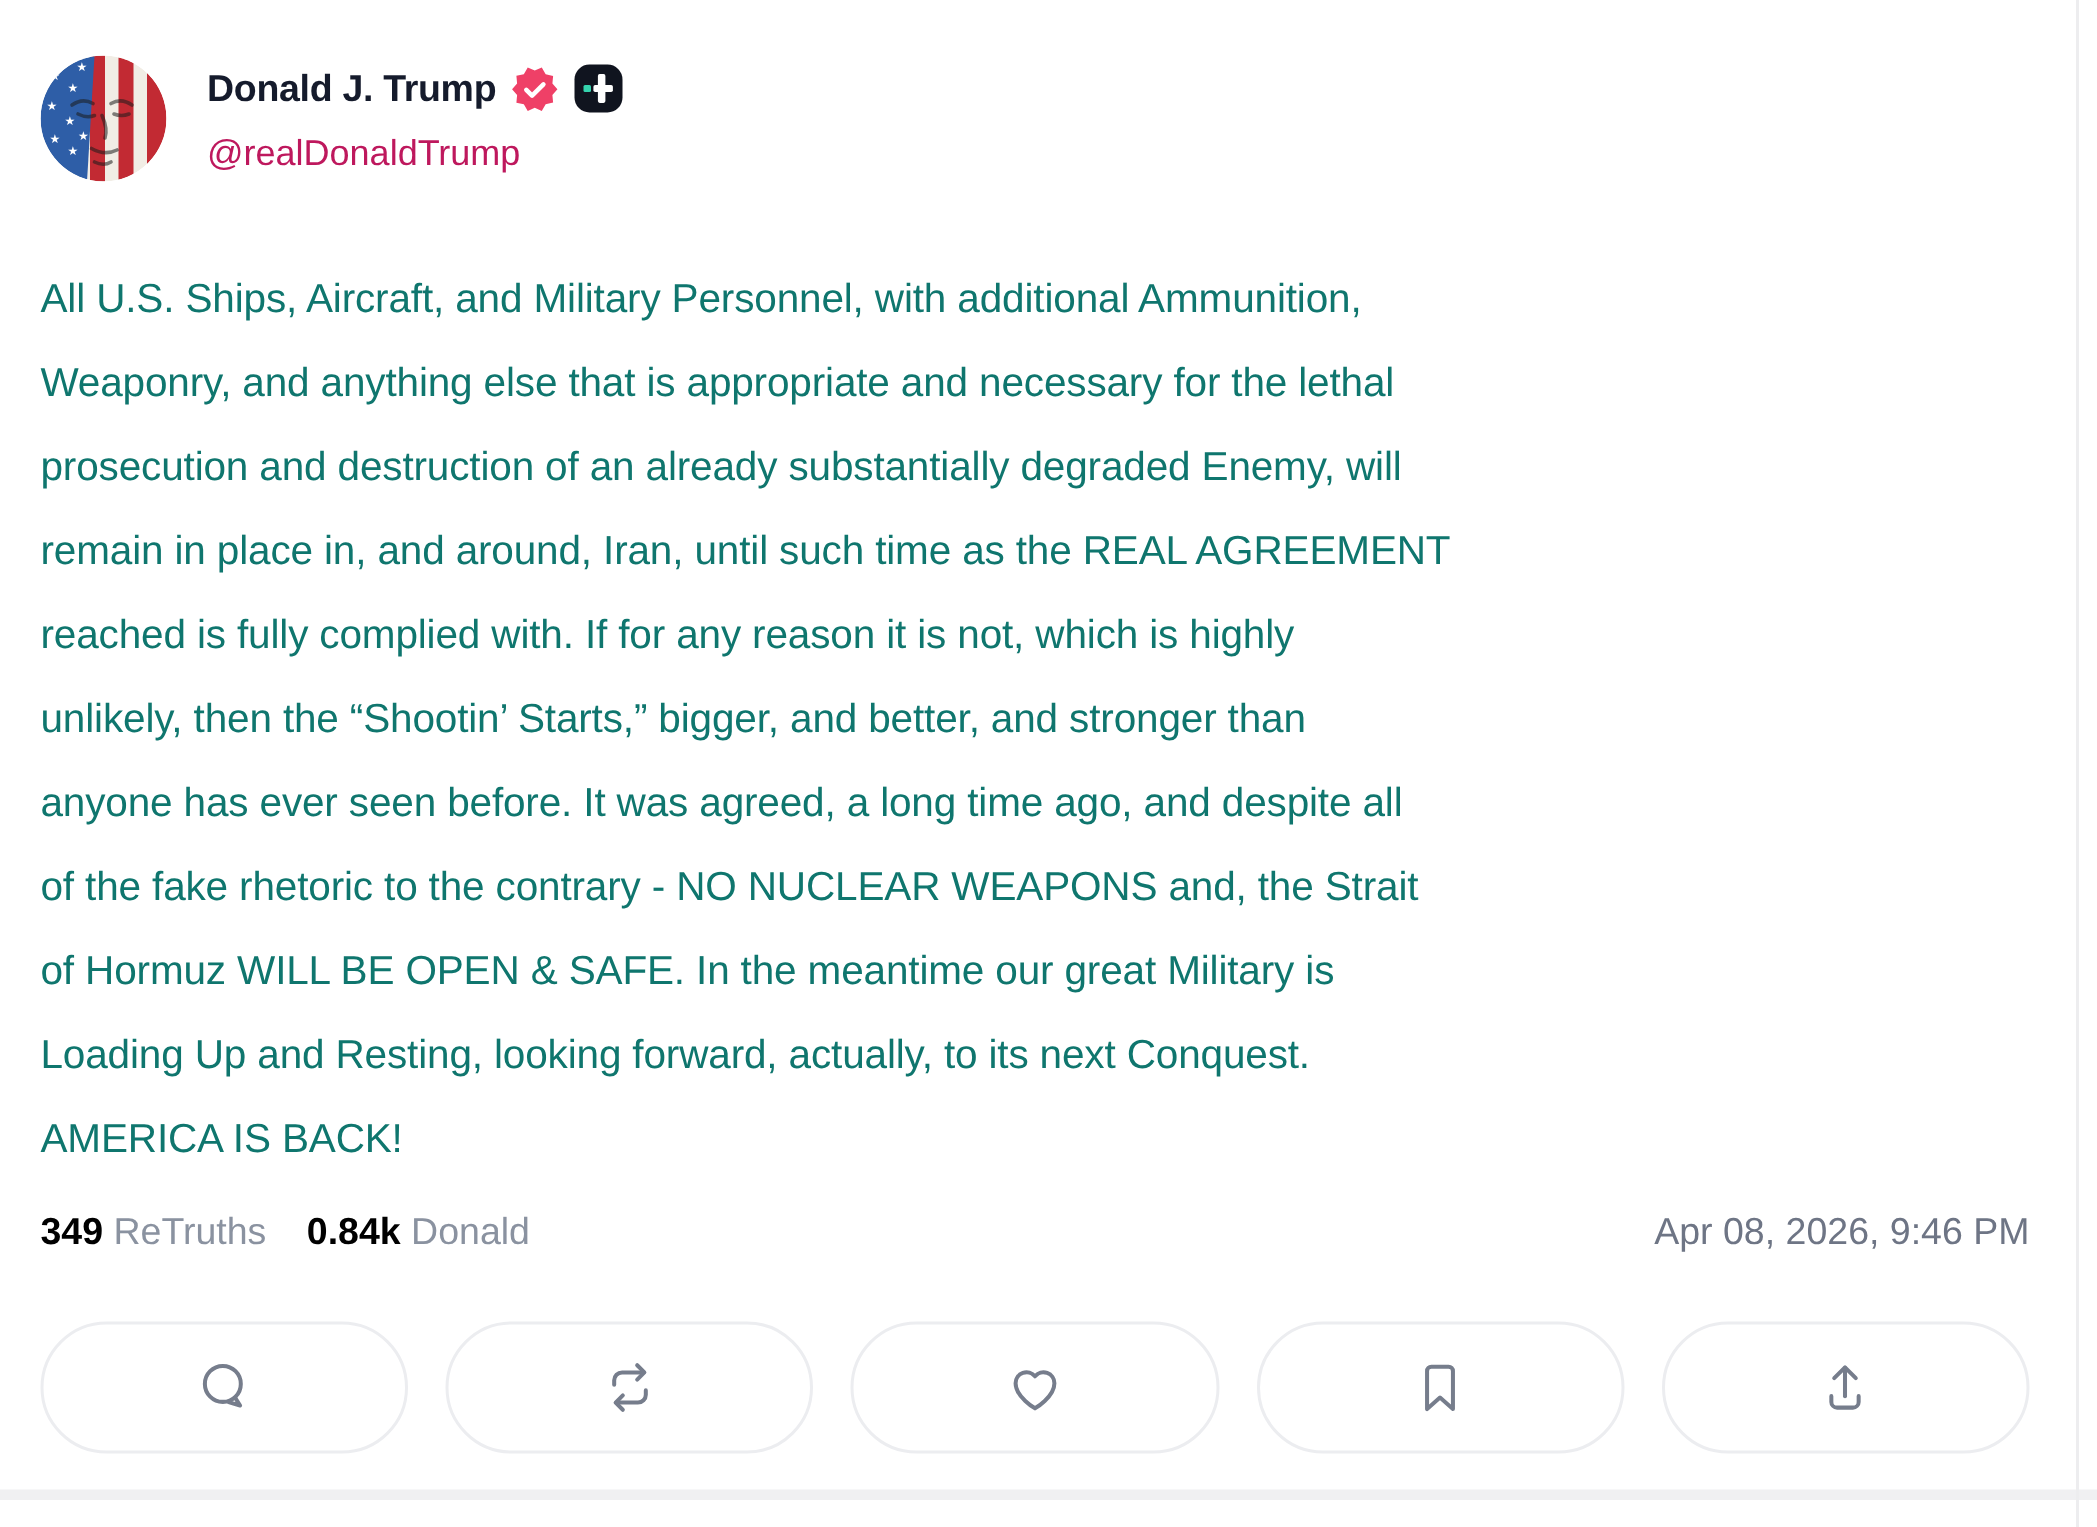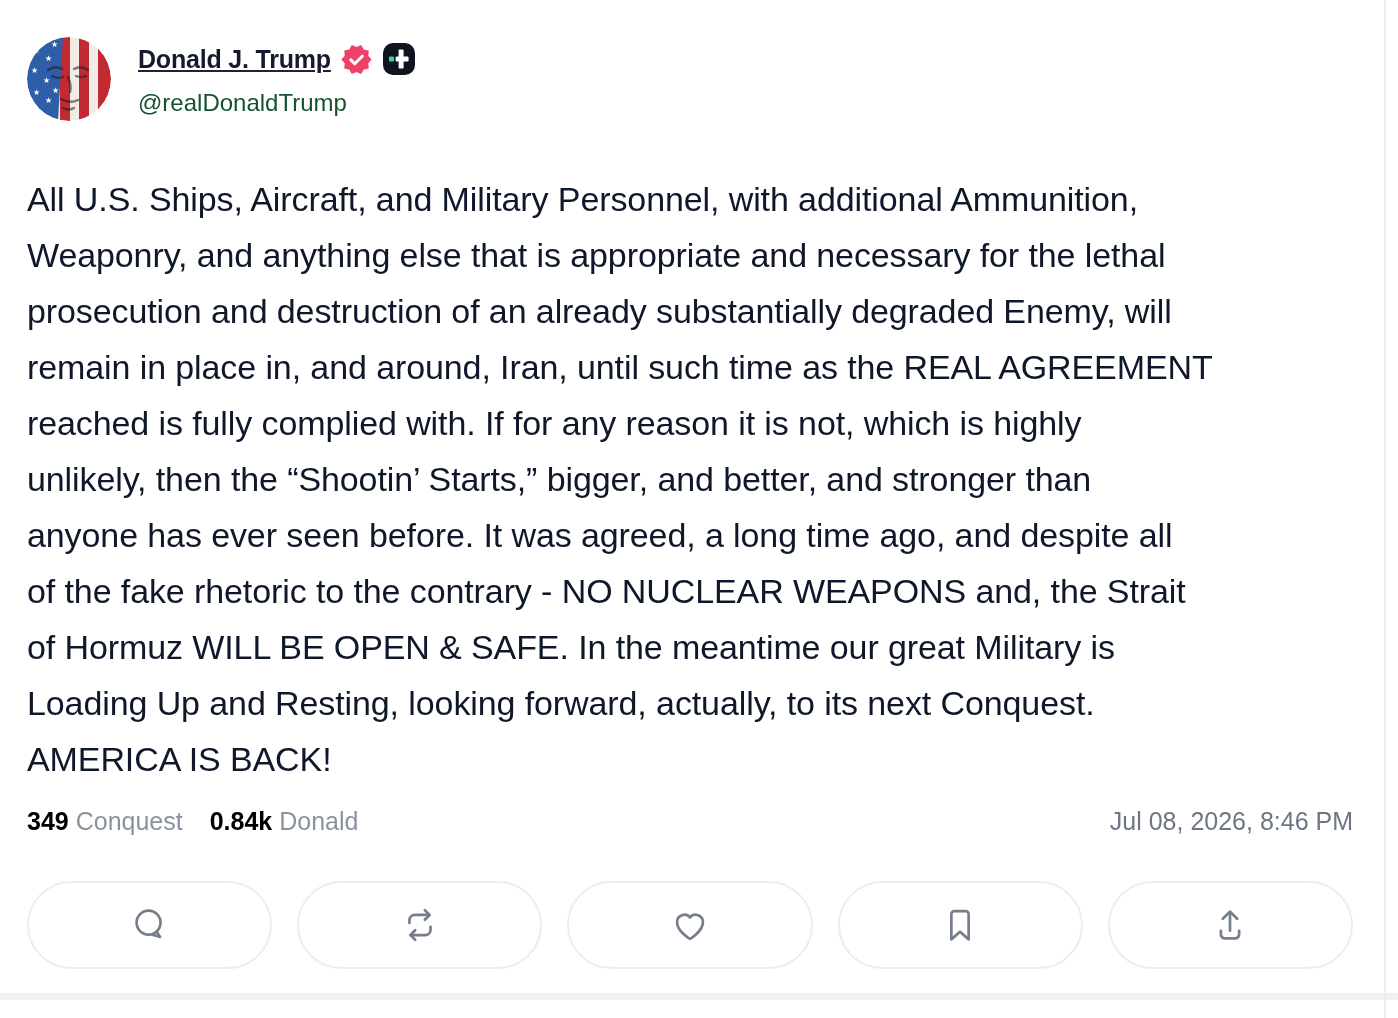--- a/index.html
+++ b/index.html
@@ -39,42 +39,41 @@
   }
   .avatar svg { display: block; }
   .author-block {
     margin-left: 27px;
     padding-top: 5px;
   }
   .name-row {
     display: flex;
     align-items: center;
     gap: 9px;
-    text-decoration: underline;
   }
   .display-name {
     font-size: 25px;
     font-weight: 700;
     color: #151b2c;
     letter-spacing: -0.2px;
     cursor: pointer;
   }
   .badge { display: inline-flex; align-items: center; }
   .handle {
     margin-top: 13px;
     font-size: 24px;
-    color: #14532d;
+    color: #be185d;
     cursor: pointer;
   }
   
   .post-body {
     margin-top: 50px;
-    font-size: 34px;
+    font-size: 27px;
     line-height: 56px;
-    color: #0f172a;
+    color: #0f766e;
     letter-spacing: -0.1px;
     white-space: pre-line;
     max-width: 1330px;
   }
   
   .stats-row {
     margin-top: 16px;
     display: flex;
     align-items: center;
     justify-content: space-between;
@@ -193,28 +192,28 @@
 anyone has ever seen before. It was agreed, a long time ago, and despite all
 of the fake rhetoric to the contrary - NO NUCLEAR WEAPONS and, the Strait
 of Hormuz WILL BE OPEN &amp; SAFE. In the meantime our great Military is
 Loading Up and Resting, looking forward, actually, to its next Conquest.
 AMERICA IS BACK!</div>
 
     <div class="stats-row">
       <div class="stats-left">
         <span class="stat">
           <span class="stat-num">349</span>
-          <span class="stat-label">Conquest</span>
+          <span class="stat-label">ReTruths</span>
         </span>
         <span class="stat">
           <span class="stat-num">0.84k</span>
           <span class="stat-label">Donald</span>
         </span>
       </div>
-      <div class="timestamp">Jul 08, 2026, 8:46 PM</div>
+      <div class="timestamp">Apr 08, 2026, 9:46 PM</div>
     </div>
 
     <div class="actions-row">
       <button class="action-pill" aria-label="reply-speech-bubble-icon">
         <span>
           <svg width="46" height="46" viewBox="0 0 48 48">
             <circle class="stroke" cx="22.5" cy="21.5" r="12.5"></circle>
             <path class="stroke" d="M31 31 L34.5 36.5 L26.5 34.2"></path>
           </svg>
         </span>

